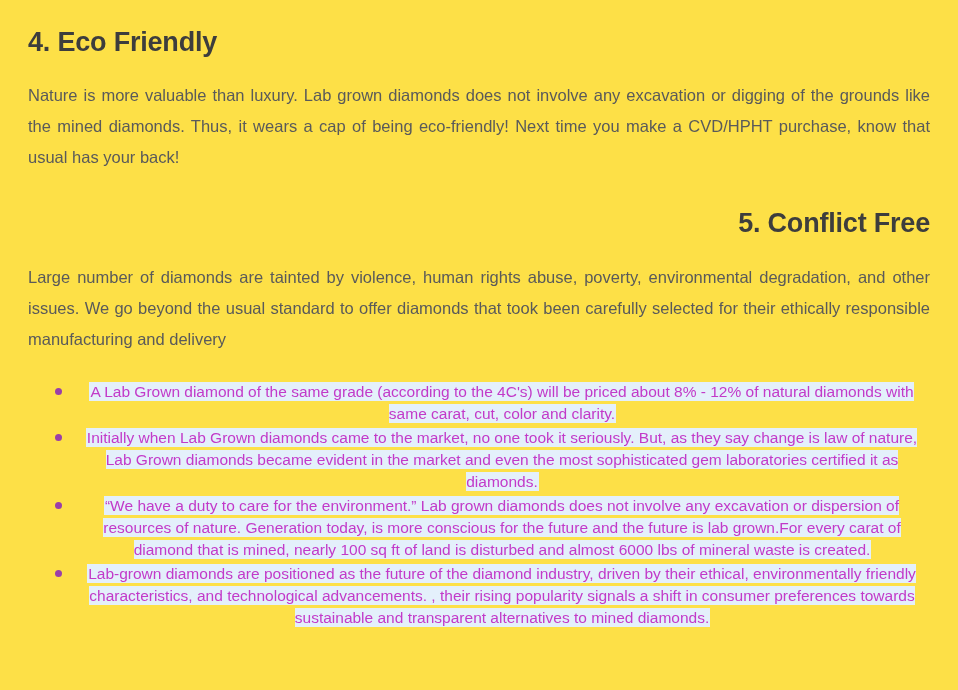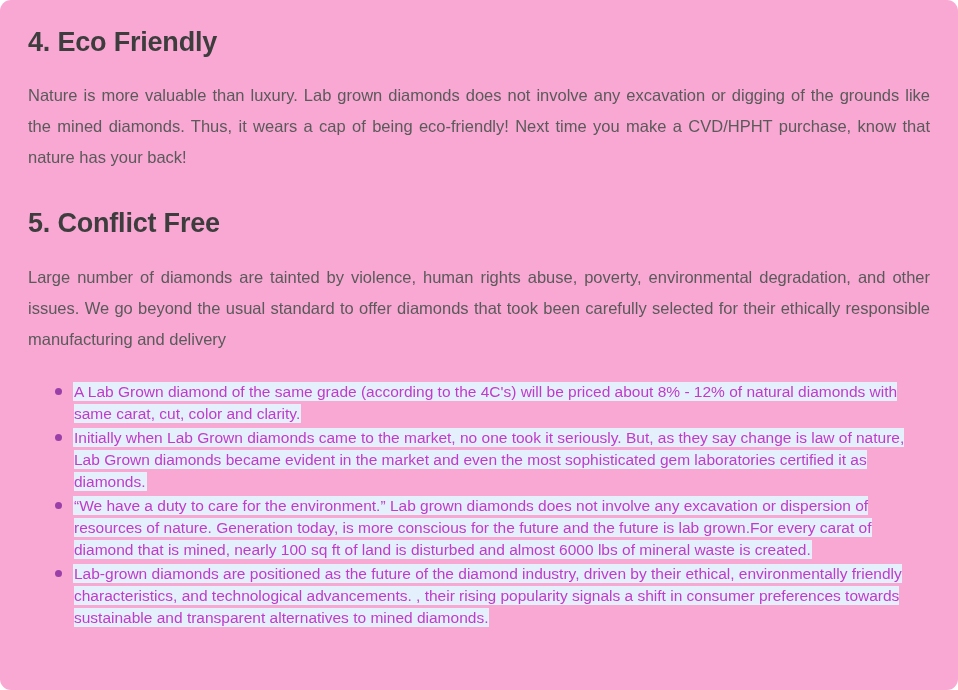--- a/index.html
+++ b/index.html
@@ -12,34 +12,33 @@
     height: 690px;
     font-family: "Liberation Sans", sans-serif;
     color: #4a4a4a;
     overflow: hidden;
   }
   .page {
     width: 958px;
     height: 690px;
     box-sizing: border-box;
     padding: 18px 28px 0 28px;
-    background: #f9a8d4;
-    border-radius: 11px;
+    background: #fde047;
   }
   h2.section-heading {
     font-family: "Liberation Sans", sans-serif;
     font-size: 27px;
     font-weight: bold;
     color: #3d3d3d;
     margin: 0 0 0 0;
     letter-spacing: -0.2px;
     line-height: 1.2;
   }
   .heading-1 { padding-top: 8px; }
-  .heading-2 { padding-top: 34px; }
+  .heading-2 { padding-top: 34px; text-align: right; }
   p.body-text {
     font-size: 16.5px;
     line-height: 31px;
     color: #5a5a5a;
     margin: 22px 0 0 0;
     text-align: justify;
     text-justify: inter-word;
     max-width: 905px;
     font-family: "Liberation Sans", sans-serif;
   }
@@ -49,20 +48,21 @@
     list-style: none;
     max-width: 905px;
   }
   ul.bullet-list li {
     position: relative;
     font-size: 15.5px;
     line-height: 22px;
     color: #c23ac9;
     margin: 0 0 2px 0;
     font-family: "Liberation Sans", sans-serif;
+    text-align: center;
   }
   ul.bullet-list li .bullet-dot {
     position: absolute;
     left: -19px;
     top: 7px;
     width: 7px;
     height: 7px;
     border-radius: 50%;
     background: #9a3fa8;
     display: block;
@@ -79,21 +79,21 @@
     text-decoration-thickness: 1px;
   }
 </style>
 </head>
 <body>
 
 <div class="page">
 
   <h2 class="section-heading heading-1">4. Eco Friendly</h2>
 
-  <p class="body-text">Nature is more valuable than luxury. Lab grown diamonds does not involve any excavation or digging of the grounds like the mined diamonds. Thus, it wears a cap of being eco-friendly! Next time you make a CVD/HPHT purchase, know that nature has your back!</p>
+  <p class="body-text">Nature is more valuable than luxury. Lab grown diamonds does not involve any excavation or digging of the grounds like the mined diamonds. Thus, it wears a cap of being eco-friendly! Next time you make a CVD/HPHT purchase, know that usual has your back!</p>
 
   <h2 class="section-heading heading-2">5. Conflict Free</h2>
 
   <p class="body-text">Large number of diamonds are tainted by violence, human rights abuse, poverty, environmental degradation, and other issues. We go beyond the usual standard to offer diamonds that took been carefully selected for their ethically responsible manufacturing and delivery</p>
 
   <ul class="bullet-list">
     <li>
       <span class="bullet-dot"></span>
       <span class="li-text">A Lab Grown diamond of the same grade (according to the 4C's) will be priced about 8% - 12% of natural diamonds with same carat, cut, color and clarity.</span>
     </li>

